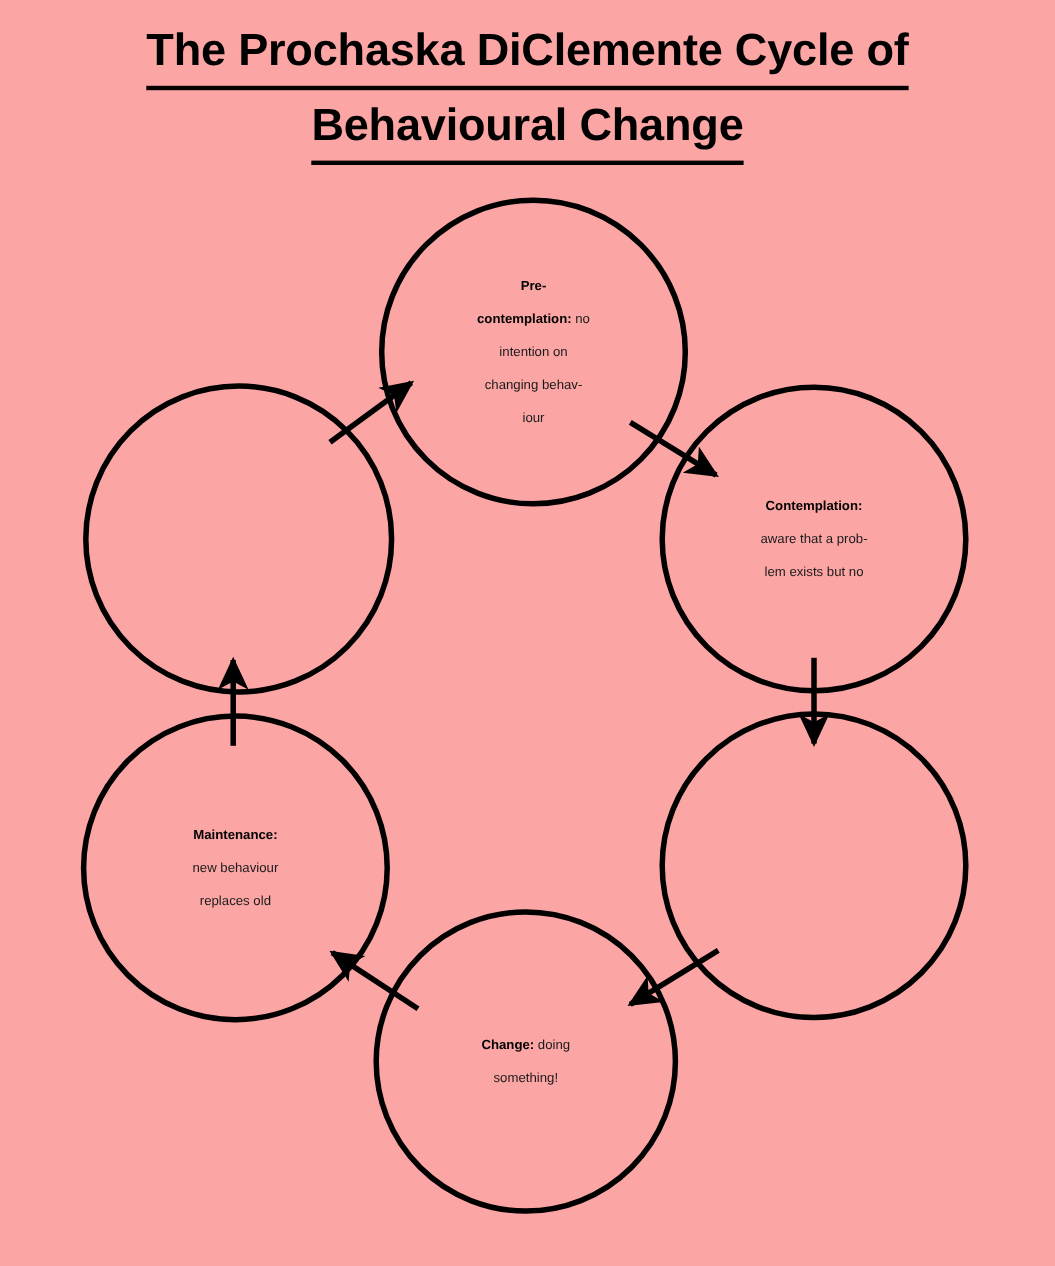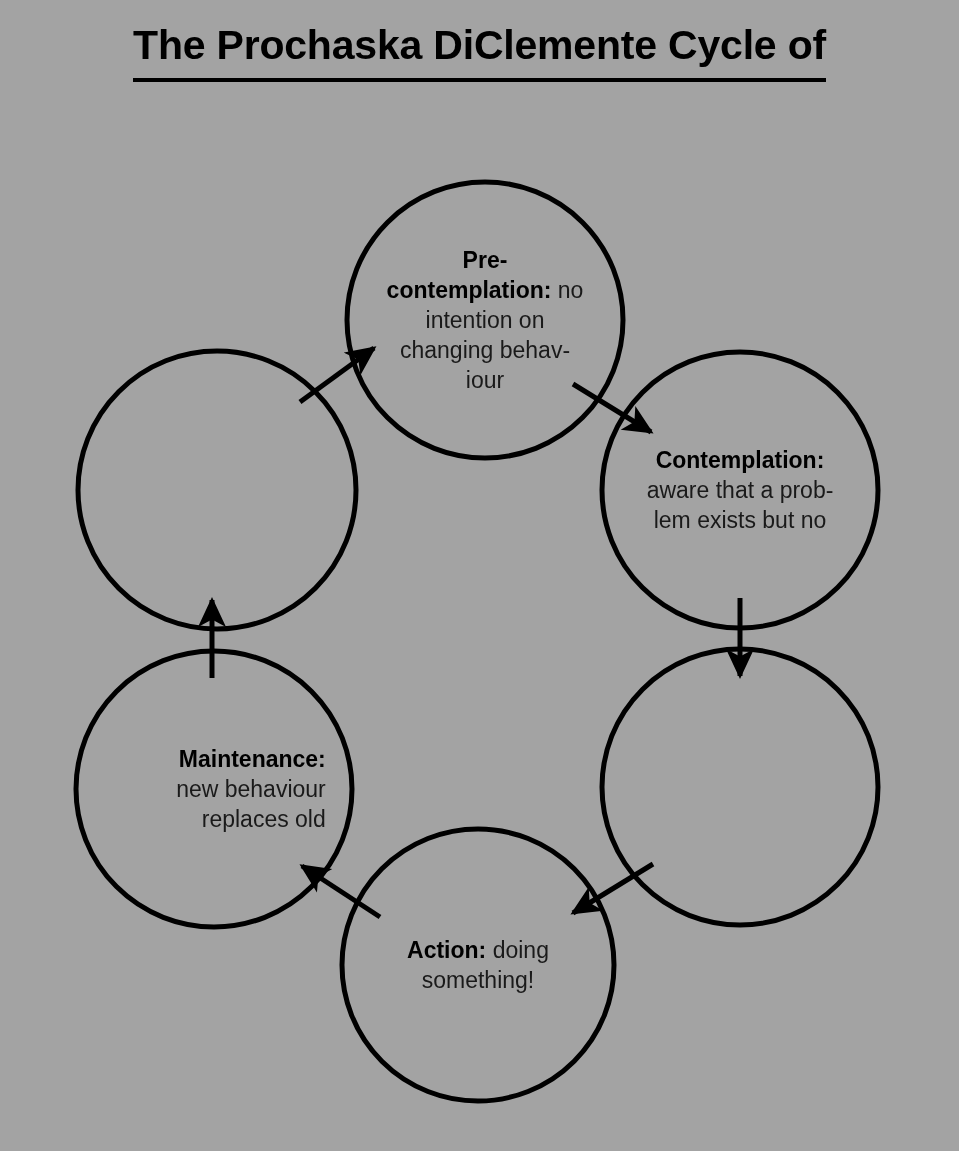--- a/index.html
+++ b/index.html
@@ -9,21 +9,21 @@
     background: #ffffff;
   }
   body {
     font-family: "Liberation Sans", "DejaVu Sans", sans-serif;
     color: #000000;
   }
   #page {
     position: relative;
     width: 959px;
     height: 1151px;
-    background: #a3a3a3;
+    background: #fca5a5;
     overflow: hidden;
   }
 
   
   #title-block {
     position: absolute;
     left: 0;
     top: 14px;
     width: 959px;
     text-align: center;
@@ -46,35 +46,36 @@
     left: 0;
     top: 0;
     width: 959px;
     height: 1151px;
   }
 
   
   .node-text {
     position: absolute;
     text-align: center;
-    font-size: 23px;
+    font-size: 12px;
     line-height: 30px;
     color: #1a1a1a;
     transform: translate(-50%, -50%);
     pointer-events: none;
   }
   .node-text b { font-weight: bold; color: #000; }
 </style>
 </head>
 <body>
 
 <div id="page">
 
   <div id="title-block">
     <span class="title-wrap"><span class="title-line">The Prochaska DiClemente Cycle of</span></span>
+    <span class="title-wrap"><span class="title-line">Behavioural Change</span></span>
   </div>
 
   <svg id="diagram-svg" viewBox="0 0 959 1151">
     <defs>
       <marker id="arrowhead" markerWidth="7" markerHeight="7" refX="5.4" refY="3" orient="auto" markerUnits="strokeWidth">
         <path d="M0,0.2 L6,3 L0,5.8 L1.5,3 Z" fill="#000"></path>
       </marker>
     </defs>
 
     <g id="circles">
@@ -91,16 +92,16 @@
       <line class="node-arrow" stroke="#000000" stroke-width="5" marker-end="url(#arrowhead)" x1="740" y1="598" x2="740" y2="676"></line>
       <line class="node-arrow" stroke="#000000" stroke-width="5" marker-end="url(#arrowhead)" x1="653" y1="864" x2="573" y2="913"></line>
       <line class="node-arrow" stroke="#000000" stroke-width="5" marker-end="url(#arrowhead)" x1="380" y1="917" x2="302" y2="866"></line>
       <line class="node-arrow" stroke="#000000" stroke-width="5" marker-end="url(#arrowhead)" x1="212" y1="678" x2="212" y2="600"></line>
       <line class="node-arrow" stroke="#000000" stroke-width="5" marker-end="url(#arrowhead)" x1="300" y1="402" x2="374" y2="348"></line>
     </g>
   </svg>
 
   <div class="node-text" style="left: 485px; top: 320px; width: 223.56px;"><b>Pre-</b><br><b>contemplation:</b> no<br>intention on<br>changing behav-<br>iour</div>
   <div class="node-text" style="left: 740px; top: 490px; width: 223.56px;"><b>Contemplation:</b><br>aware that a prob-<br>lem exists but no</div>
-  <div class="node-text" style="left: 478px; top: 965px; width: 220.32px;"><b>Action:</b> doing<br>something!</div>
-  <div class="node-text" style="left: 214px; top: 789px; width: 223.56px; text-align: right;"><b>Maintenance:</b><br>new behaviour<br>replaces old</div>
+  <div class="node-text" style="left: 478px; top: 965px; width: 220.32px;"><b>Change:</b> doing<br>something!</div>
+  <div class="node-text" style="left: 214px; top: 789px; width: 223.56px;"><b>Maintenance:</b><br>new behaviour<br>replaces old</div>
 
 </div>
 
 </body></html>

